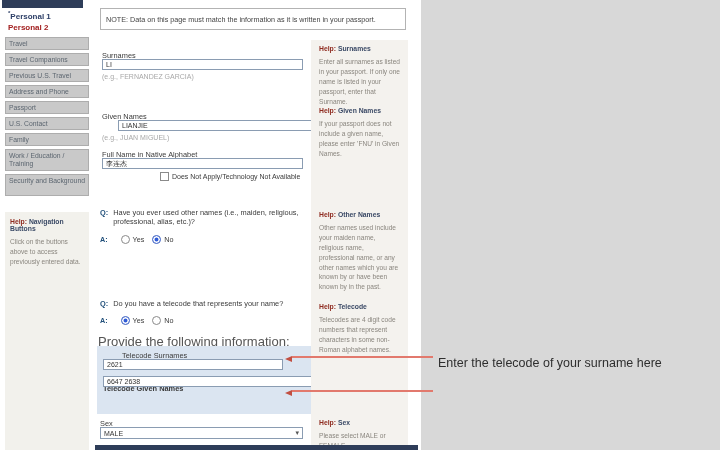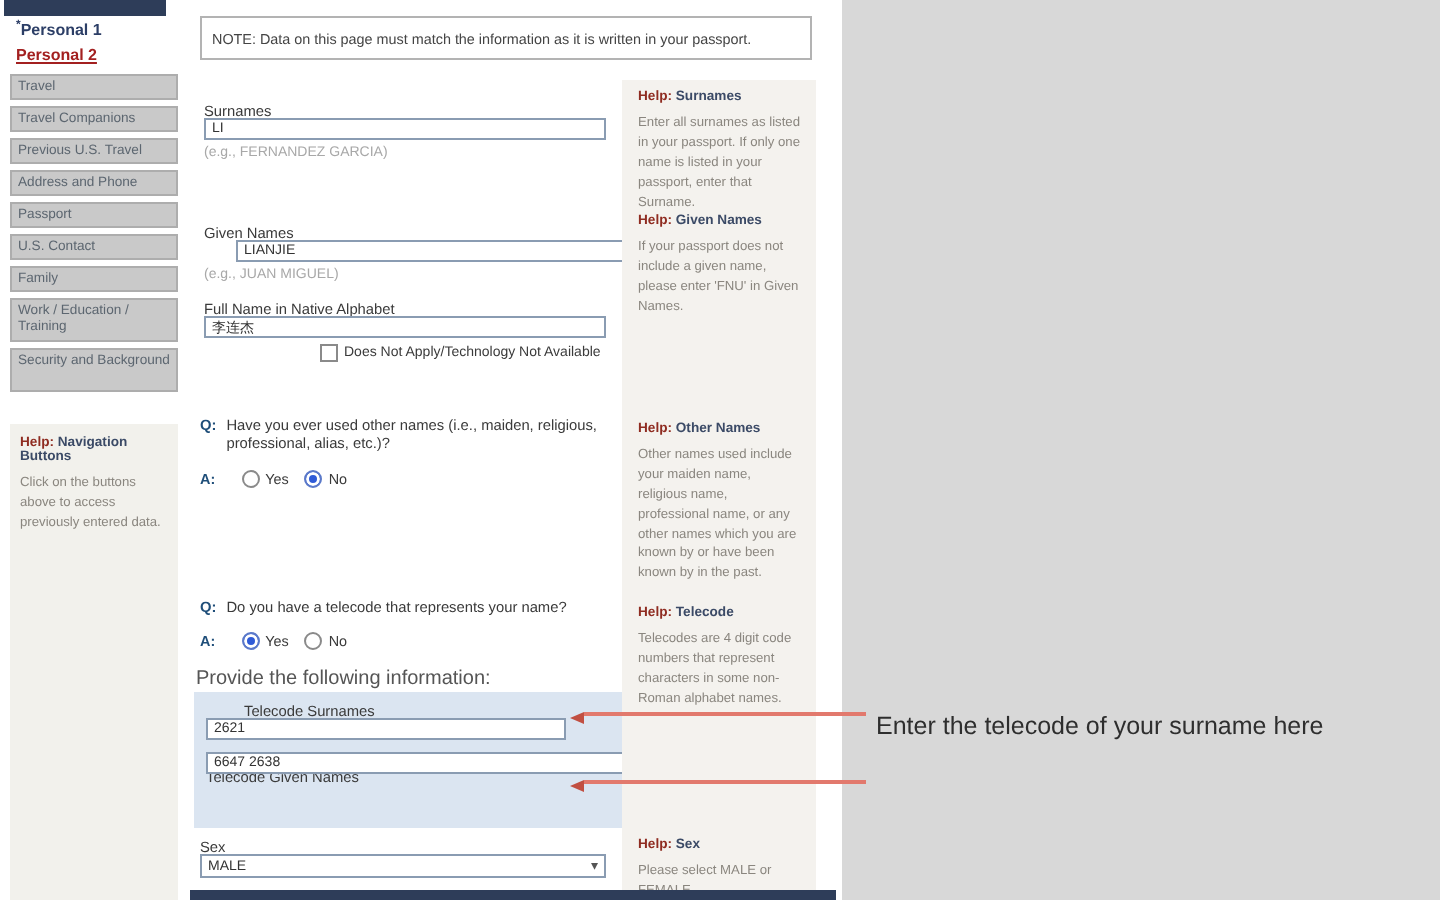--- a/index.html
+++ b/index.html
@@ -6,21 +6,21 @@
   body{width:720px;height:450px;position:relative;background:#d8d8d8;
        font-family:"Liberation Sans",sans-serif;overflow:hidden;-webkit-font-smoothing:antialiased;}
   .abs{position:absolute;}
   .page{left:0;top:0;width:421px;height:450px;background:#ffffff;}
   .topbar{left:2px;top:0;width:81px;height:8px;background:#2e3d59;}
   .footbar{left:95px;top:445px;width:323px;height:5px;background:#2e3d59;}
 
   
   .tab{left:8px;width:84px;font-size:8px;font-weight:bold;cursor:pointer;}
   .tab1{top:10px;color:#2c3e66;}
-  .tab2{top:23px;color:#a32020;text-decoration:underline;}
+  .tab2{top:23px;color:#a32020;}
   .tab sup{font-size:6px;}
   .sbtn{left:5px;width:84px;background:#c9c9c9;border:1px solid #adadad;
         color:#5c6670;font-size:6.8px;padding:2px 3px;box-sizing:border-box;cursor:pointer;line-height:1.25;}
   .navhelp{left:5px;top:212px;width:84px;height:238px;background:#f2f1ec;padding:6px 5px;box-sizing:border-box;}
   .helphead{font-size:6.8px;font-weight:bold;color:#3b4a66;}
   .helphead .hp{color:#8f2c21;}
   .helpbody{font-size:6.6px;color:#8a867f;line-height:1.5;margin-top:5px;}
 
   
   .note{left:100px;top:8px;width:306px;height:22px;border:1px solid #b3b3b3;background:#fff;
@@ -33,21 +33,21 @@
   .hint{font-size:7px;color:#a8a8a8;}
   .qrow{display:flex;font-size:7.4px;color:#3a3a3a;}
   .qmark{color:#1f4e79;font-weight:bold;margin-right:5px;}
   .arow{display:flex;align-items:center;font-size:7.2px;color:#3a3a3a;}
   .radio{width:7px;height:7px;border:1px solid #8a8a8a;border-radius:50%;background:#fff;
          display:inline-block;margin:0 3px 0 8px;}
   .radio.checked{background:#2f5bd7;box-shadow:inset 0 0 0 1.5px #fff;border-color:#5b79c9;}
   .cb{width:7px;height:7px;border:1px solid #8a8a8a;background:#fff;display:inline-block;margin-right:3px;}
   .cbrow{display:flex;align-items:center;font-size:7px;color:#3a3a3a;}
   .bluebox{left:97px;top:346px;width:214px;height:68px;background:#dbe5f1;}
-  .provide{font-size:10px;color:#555;}
+  .provide{font-size:13px;color:#555;}
   .selectbox{border:1px solid #8a9cb2;background:#fff;font-size:7px;color:#333;
              padding:1.5px 3px;box-sizing:border-box;position:relative;}
   .selectbox .chev{position:absolute;right:3px;top:1px;font-size:7px;color:#555;}
 
   
   .helpcol{left:311px;top:40px;width:97px;height:410px;background:#f4f2ee;}
   .hsec{position:absolute;left:8px;width:82px;}
 
   
   .annrow{display:flex;align-items:flex-start;height:14px;}
@@ -121,21 +121,21 @@
   <span class="radio checked"></span>
   <span>Yes</span>
   <span class="radio"></span>
   <span>No</span>
 </div>
 <div class="abs provide" style="left:98px;top:334px;">Provide the following information:</div>
 
 <div class="abs bluebox"></div>
 <div class="abs flabel" style="left:103px;top:351px;margin-left:19px;">Telecode Surnames</div>
 <input class="abs finput" style="left: 103px; top: 359px; width: 180px; height: 11px;" value="2621">
-<div class="abs flabel" style="left:103px;top:384px;">Telecode Given Names</div>
+<div class="abs flabel" style="left:103px;top:384px;font-weight:bold;">Telecode Given Names</div>
 <input class="abs finput" style="left: 103px; top: 376px; width: 216px; height: 11px;" value="6647 2638">
 
 <div class="abs flabel" style="left:100px;top:419px;">Sex</div>
 <div class="abs selectbox" style="left:100px;top:427px;width:203px;height:12px;">
   <span>MALE</span>
   <span class="chev">▾</span>
 </div>
 
 <div class="abs helpcol">
   <div class="hsec" style="top:5px;">

